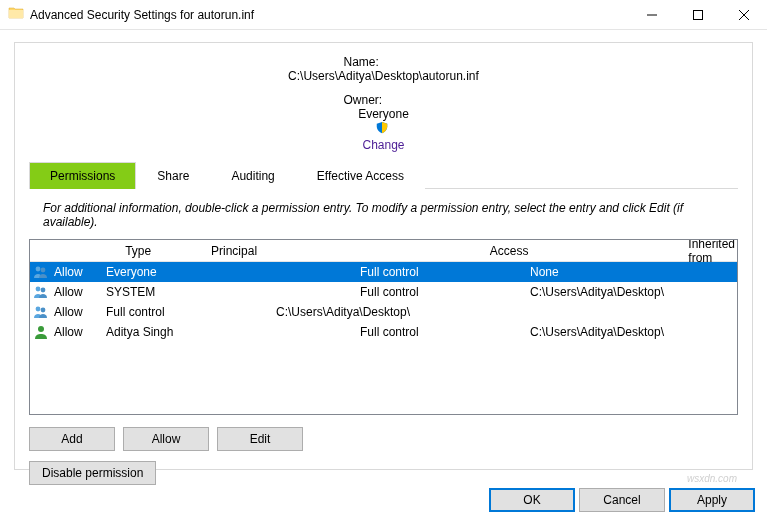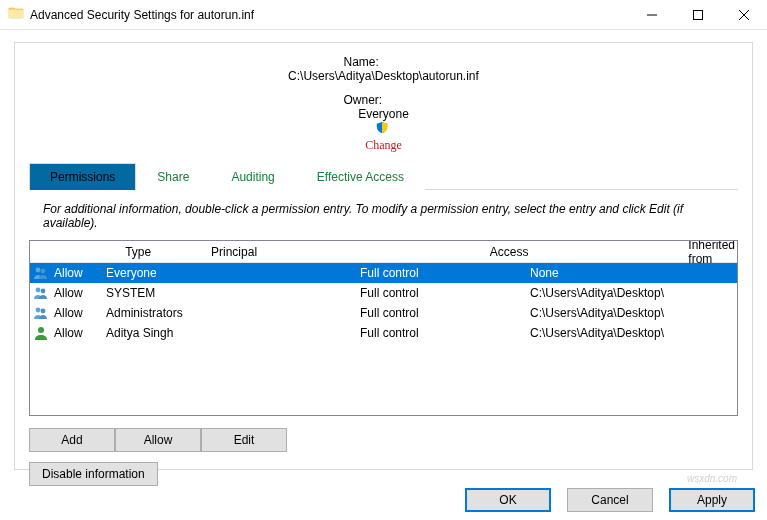--- a/index.html
+++ b/index.html
@@ -7,44 +7,44 @@
   .titlebar { height: 30px; display: flex; align-items: center; padding-left: 8px; border-bottom: 1px solid #e5e5e5; }
   .titlebar .title { flex: 1; padding-left: 6px; }
   .winbtns { display: flex; }
   .winbtn { width: 46px; height: 30px; display: flex; align-items: center; justify-content: center; }
   .content { padding: 12px 14px 0 14px; }
   .panel { border: 1px solid #d9d9d9; padding: 12px 14px 14px 14px; height: 428px; position: relative; }
   .row { display: flex; align-items: center; margin-bottom: 10px; flex-direction: column; }
   .row .label { width: 80px; color: #000; }
   .tabs { display: flex; margin-top: 8px; border-bottom: 1px solid #d9d9d9; }
   .tab { padding: 6px 20px; border: 1px solid transparent; border-bottom: none; cursor: default; background: #fff; margin-bottom: -1px; color: #000; }
-  .tab.active { border-color: #d9d9d9; background: #0369a1; }
-  .tab:not(.active) { color: #15803d; }
+  .tab.active { border-color: #d9d9d9; background: #84cc16; }
+  .tab:not(.active) { color: #000000; }
   .info { margin: 12px 0 10px 14px; font-style: italic; }
   .sublabel { margin-bottom: 6px; }
   .listbox { border: 1px solid #828790; height: 176px; background: #fff; overflow: hidden; }
   .listhdr { display: flex; height: 22px; align-items: center; background: #fff; border-bottom: 1px solid #e5e5e5; }
   .col-icon { width: 22px; }
   .col-type { width: 52px; }
   .col-principal { width: 254px; }
   .col-access { width: 170px; }
   .col-inherited { flex: 1; }
   .listhdr > div { padding: 0 2px; font-weight: 400; color: #000; margin-left: 36px; }
   .listhdr .col-type, .listhdr .col-principal, .listhdr .col-access, .listhdr .col-inherited { border-right: 0; }
   .listrow { display: flex; height: 20px; align-items: center; }
   .listrow.selected { background: #0078d7; color: #fff; }
   .listrow > div { padding: 0 2px; white-space: nowrap; overflow: hidden; }
-  .btnrow { margin-top: 12px; display: flex; }
+  .btnrow { margin-top: 12px; display: flex; gap: 8px; }
   .btn { min-width: 86px; height: 24px; background: #e1e1e1; border: 1px solid #adadad; cursor: default; display: flex; align-items: center; justify-content: center; padding: 0 12px; }
   .btn.default { border: 2px solid #0078d7; }
-  .footer { position: absolute; right: 12px; bottom: 8px; display: flex; gap: 16px; }
+  .footer { position: absolute; right: 12px; bottom: 8px; display: flex; gap: 4px; }
   .watermark { position: absolute; right: 30px; bottom: 36px; font-size: 10px; color: #d0d0d0; font-style: italic; }
   .folder-icon { width: 16px; height: 16px; }
   .shield-icon { width: 14px; height: 14px; margin-right: 4px; }
-  .link { color: #b91c1c; cursor: pointer; font-family: Liberation Serif, serif; }
+  .link { color: #4c1d95; cursor: pointer; }
 </style>
 </head>
 <body>
 
 <div class="titlebar">
   <span>
     <svg class="folder-icon" viewBox="0 0 16 16">
         <path fill="#ffd76b" stroke="#d9a930" stroke-width="0.5" d="M1 3 h5 l1 1 h8 v9 h-14 z"></path>
         <path fill="#ffe9a8" d="M1 5 h14 v8 h-14 z"></path>
       </svg>
@@ -139,21 +139,20 @@
           <div class="listrow">
             <div class="col-icon" style="display:flex;align-items:center;justify-content:center;">
               <svg width="16" height="16" viewBox="0 0 16 16">
                 <circle cx="5" cy="5" r="2.4" fill="#5aa7e0"></circle>
                 <circle cx="10" cy="6" r="2.4" fill="#4a90c8"></circle>
                 <path d="M1 14 c0-3 2-4 4-4 s4 1 4 4 z" fill="#5aa7e0"></path>
                 <path d="M6 14 c0-3 2-4 4-4 s4 1 4 4 z" fill="#4a90c8"></path>
               </svg>
             </div>
             <div class="col-type">Allow</div>
-            <div class="col-principal">Administrators</div>
             <div class="col-access">Full control</div>
             <div class="col-inherited">C:\Users\Aditya\Desktop\</div>
           </div>
           <div class="listrow">
             <div class="col-icon" style="display:flex;align-items:center;justify-content:center;">
               <svg width="16" height="16" viewBox="0 0 16 16">
                 <circle cx="8" cy="5" r="3" fill="#3a9b3a"></circle>
                 <path d="M2 15 c0-4 3-5 6-5 s6 1 6 5 z" fill="#3a9b3a"></path>
               </svg>
             </div>
@@ -165,21 +164,21 @@
         </div>
     </div>
 
     <div class="btnrow">
       <div class="btn">Add</div>
       <div class="btn">Allow</div>
       <div class="btn">Edit</div>
     </div>
 
     <div class="btnrow" style="margin-top:10px;">
-      <div class="btn" style="min-width:120px;">Disable information</div>
+      <div class="btn" style="min-width:120px;">Disable permission</div>
     </div>
 
   </div>
 </div>
 
 <div class="watermark">wsxdn.com</div>
 
 <div class="footer">
   <div class="btn default" style="min-width:86px;">OK</div>
   <div class="btn" style="min-width:86px;">Cancel</div>

